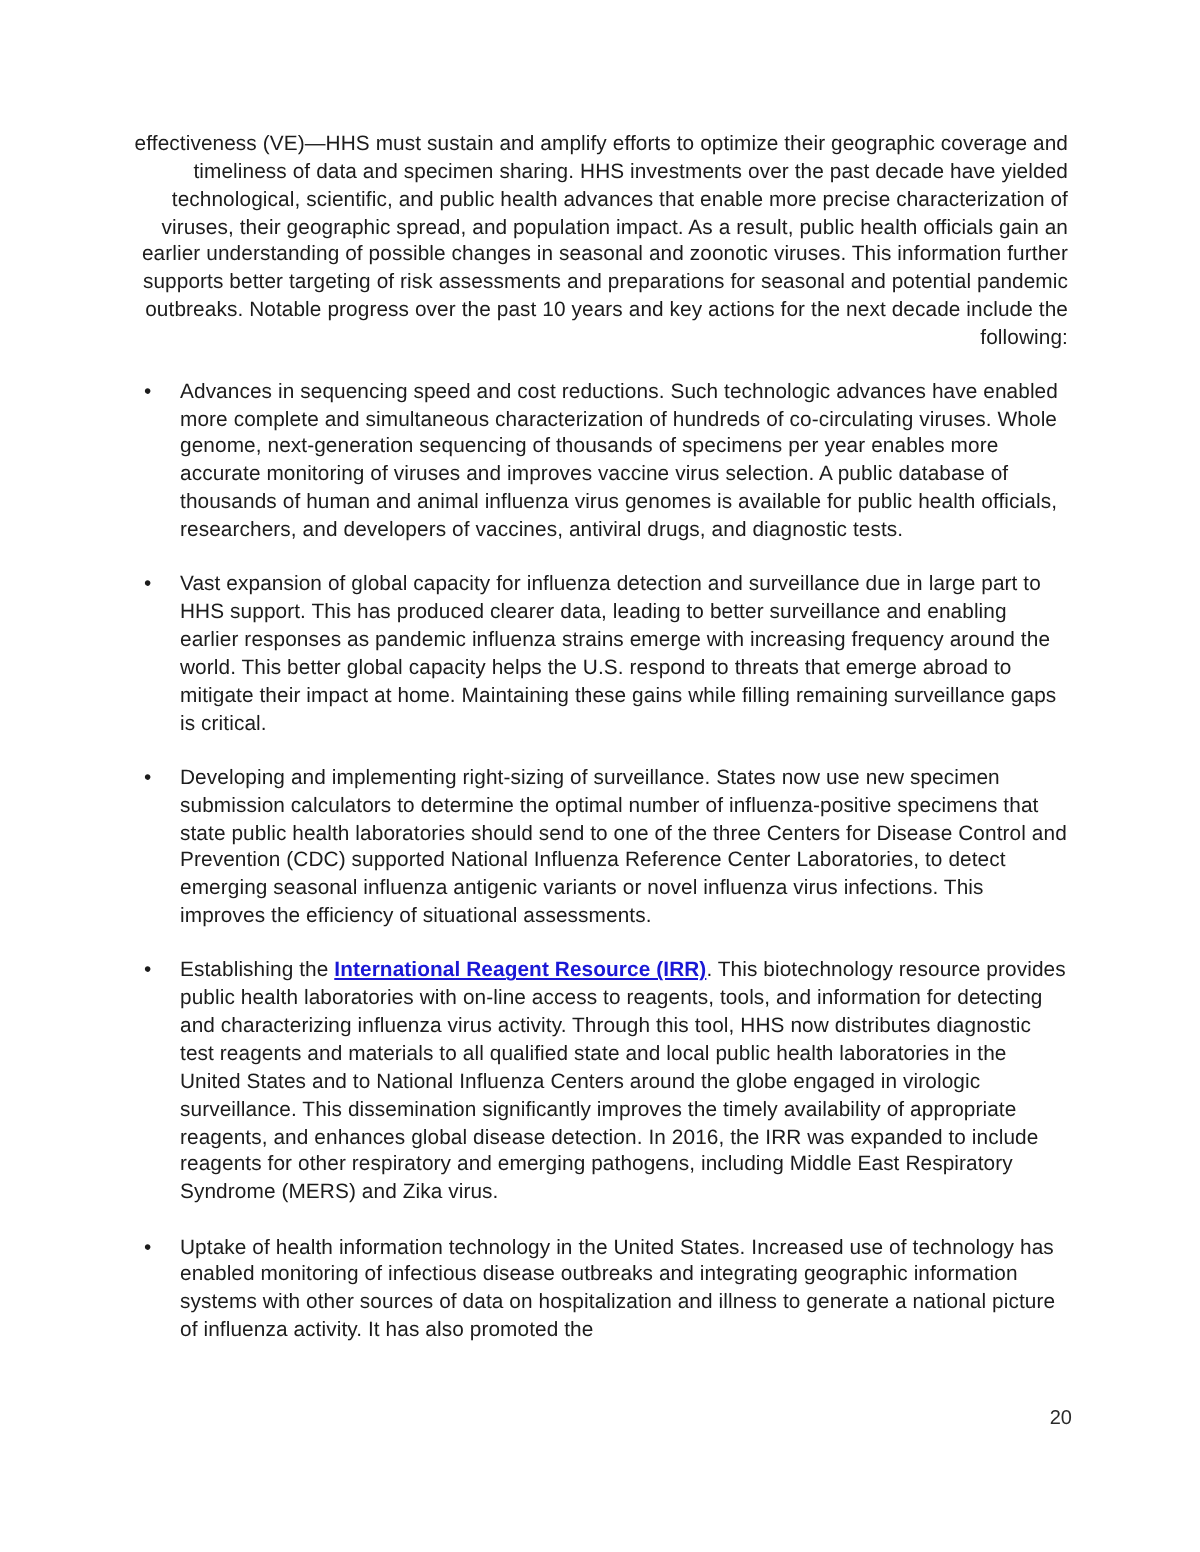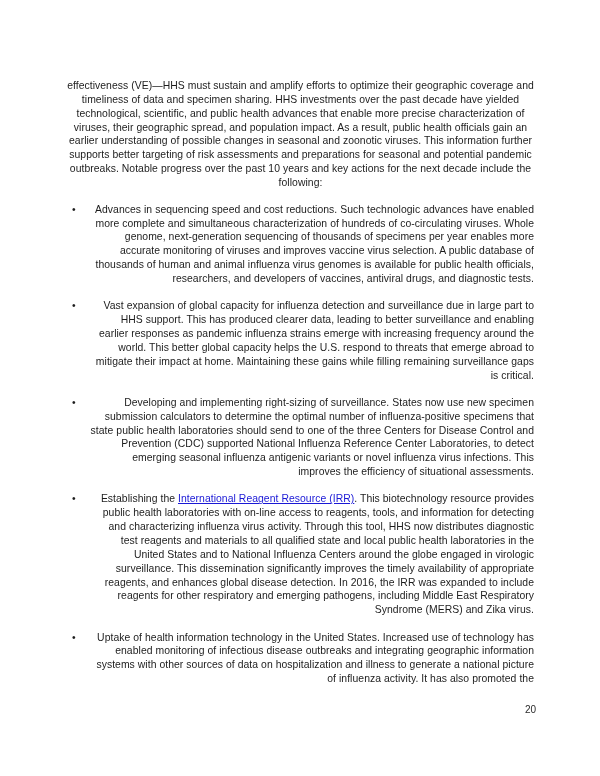--- a/index.html
+++ b/index.html
@@ -22,22 +22,22 @@
     inset: 0;
     background: #ffffff;
     padding: 66px 66px 0 67px;
   }
   .content {
     width: 467px;
   }
   .body-para {
     font-size: 10.4px;
     line-height: 13.85px;
-    text-align: center;
-    margin: 13px 0 13px 0;
+    text-align: right;
+    margin: 0 0 13px 0;
     letter-spacing: 0.005em;
     color: #1c1c1c;
   }
   .bullet-list {
     list-style: none;
     margin: 0;
     padding: 0;
   }
   .bullet-item {
     position: relative;
@@ -51,25 +51,25 @@
   .bullet-marker {
     position: absolute;
     left: 5px;
     top: 0;
     font-size: 10.4px;
     line-height: 13.85px;
     color: #1c1c1c;
   }
   .bullet-text {
     display: block;
-    text-align: right;
   }
   .doc-link {
     color: #1a18d6;
     text-decoration: underline;
+    font-weight: bold;
   }
   .page-number {
     position: absolute;
     right: 64px;
     top: 704px;
     font-size: 10px;
     line-height: 12px;
     color: #2a2a2a;
     font-family: "Liberation Sans", sans-serif;
   }

